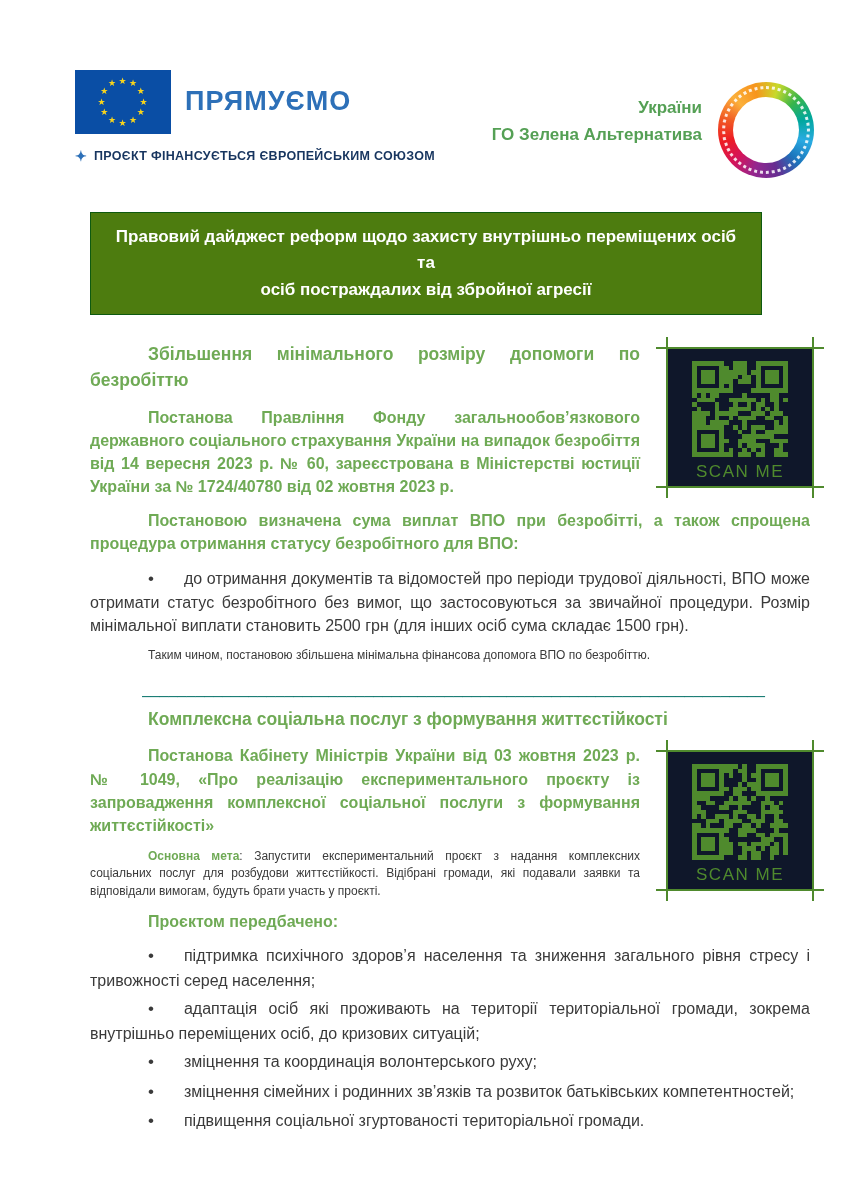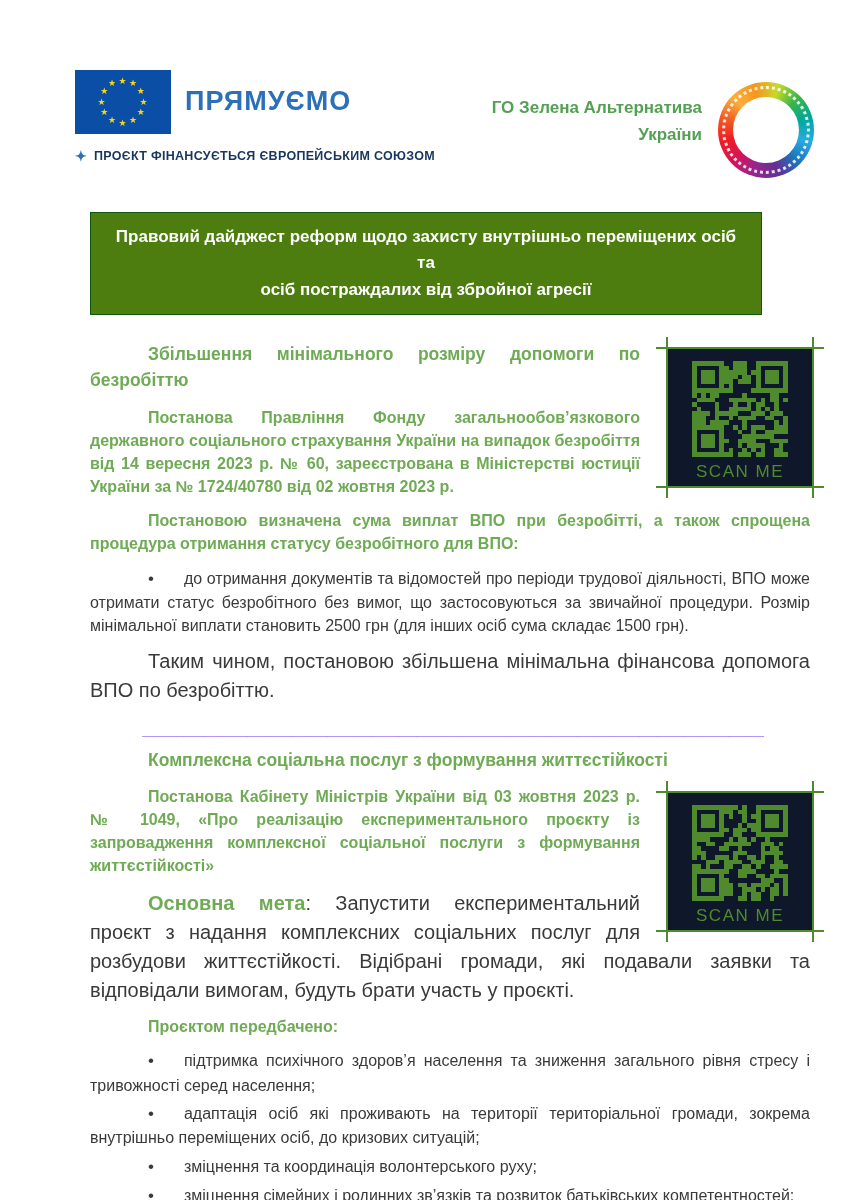--- a/index.html
+++ b/index.html
@@ -39,30 +39,30 @@
             color:#fff; font-weight:bold; font-size:17px; line-height:1.55;
             text-align:center; padding:11px 14px; }
 
   
   .content { padding:26px 38px 0 90px; }
   .section { position:relative; }
   .sec-title { color:#6faa55; font-weight:bold; font-size:17.5px; line-height:1.5;
                text-align:justify; text-indent:58px; margin:0 0 12px 0; }
   .para-green { color:#6faa55; font-weight:bold; font-size:16px; line-height:1.45;
                 text-align:justify; text-indent:58px; margin:0 0 11px 0; }
-  .para { font-size:20px; line-height:1.45; text-align:justify; text-indent:58px;
+  .para { font-size:12px; line-height:1.45; text-align:justify; text-indent:58px;
           margin:0 0 10px 0; color:#3a3a3a; }
   .lead-label { color:#6faa55; font-weight:bold; }
   .bullets { list-style:none; margin:0 0 9px 0; padding:0; clear:both; }
   .bullets li { font-size:16px; line-height:1.45; text-align:justify;
                 text-indent:58px; margin:0 0 5px 0; }
   .bullets li::before { content:"\2022"; font-size:17px;
                         padding-right:30px; }
-  .divider { margin:16px 0 8px 52px; font-size:16px; color:#8b5cf6;
-             white-space:nowrap; overflow:hidden; max-width:662px; letter-spacing:0;font-style:italic; }
+  .divider { margin:16px 0 8px 52px; font-size:16px; color:#0f766e;
+             white-space:nowrap; overflow:hidden; max-width:662px; letter-spacing:0; }
   .clear { clear:both; }
 
   
   .qr-box { float:right; margin:6px -4px 14px 26px; }
   .qr-frame { position:relative; border:2px solid #4f8a2d; width:128px;
               padding:12px 8px 4px 8px; text-align:center; background:#0f172a; }
   .qr-label { color:#4f8a2d; font-size:17px; letter-spacing:1.5px; margin-top:1px;
               font-family:"Liberation Sans", sans-serif; }
   .cmark { position:absolute; width:22px; height:22px; pointer-events:none; }
   .cmark::before { content:""; position:absolute; left:0; top:10px; width:22px; height:2px; background:#4f8a2d; }
@@ -99,22 +99,22 @@
         </div>
       </div>
       <div class="funding">
         <span class="sparkle">✦</span>
         <span>ПРОЄКТ ФІНАНСУЄТЬСЯ ЄВРОПЕЙСЬКИМ СОЮЗОМ</span>
       </div>
     </div>
 
     <div class="org">
       <div class="org-name">
+        <div>України</div>
         <div>ГО Зелена Альтернатива</div>
-        <div>України</div>
       </div>
       <div class="org-logo"></div>
     </div>
   </div>
 
   <div class="banner">
     <div>Правовий дайджест реформ щодо захисту внутрішньо переміщених осіб та</div>
     <div>осіб постраждалих від збройної агресії</div>
   </div>
 

